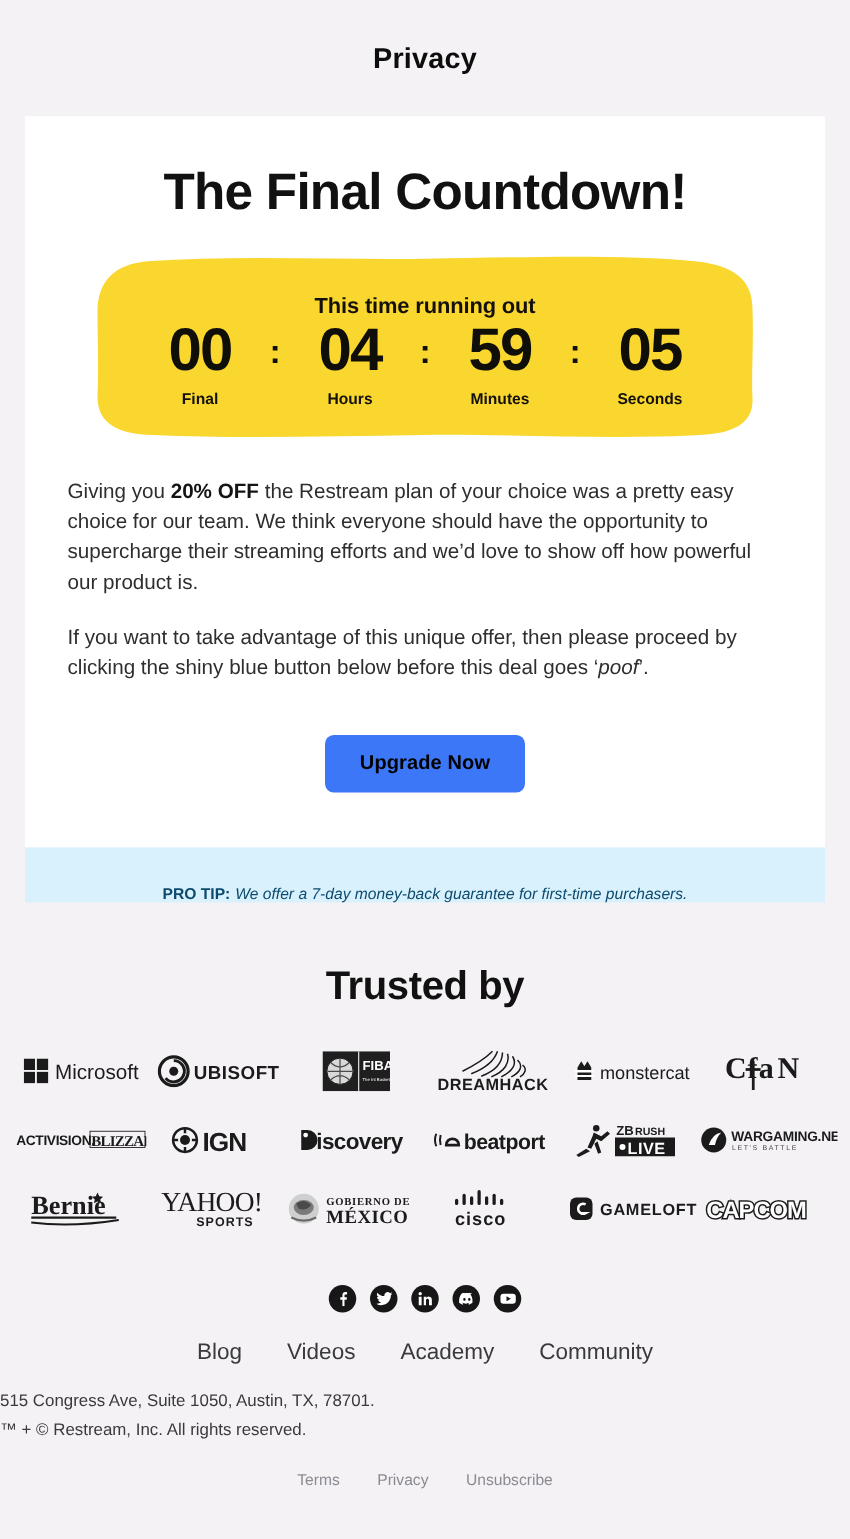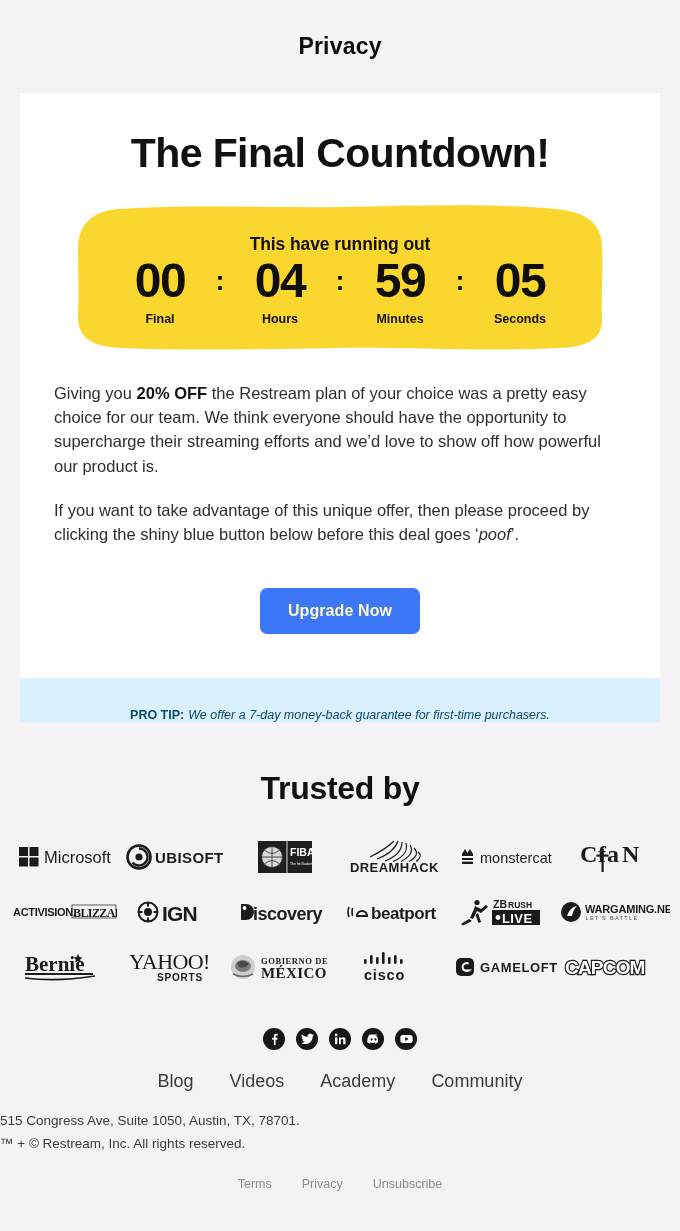--- a/index.html
+++ b/index.html
@@ -128,21 +128,21 @@
   .body-copy i { font-style: italic; }
 
   
   .cta-wrap {
     display: flex;
     justify-content: center;
     margin-top: 42px;
   }
   .cta-button {
     background: #3b77f6;
-    color: #fef9c3;
+    color: #000000;
     font-size: 16px;
     font-weight: bold;
     border: none;
     border-radius: 7px;
     padding: 14px 28px;
     cursor: pointer;
     letter-spacing: 0.1px;
     font-family: inherit;
   }
 
@@ -254,21 +254,21 @@
     <h1 class="headline">The Final Countdown!</h1>
 
     <div class="countdown-wrap">
       <svg class="countdown-blob" viewBox="0 0 532 148" preserveAspectRatio="none">
         <path d="M 4 46 C 4 22 18 8 44 6 C 120 1 196 5 266 4 C 340 3 420 0 482 6
                  C 512 9 528 20 528 44 C 529 72 527 96 528 116 C 529 136 512 144 486 145
                  C 412 149 332 144 264 145 C 190 146 116 148 48 145
                  C 20 144 3 136 4 112 C 5 92 4 68 4 46 Z" fill="#fad72e"></path>
       </svg>
       <div class="countdown-inner">
-        <div class="countdown-title">This have running out</div>
+        <div class="countdown-title">This time running out</div>
         <div class="countdown-row">
 
           <div class="cd-unit">
             <div class="cd-digits">00</div>
             <div class="cd-label">Final</div>
           </div>
 
           <div class="cd-colon">:</div>
 
           <div class="cd-unit">

